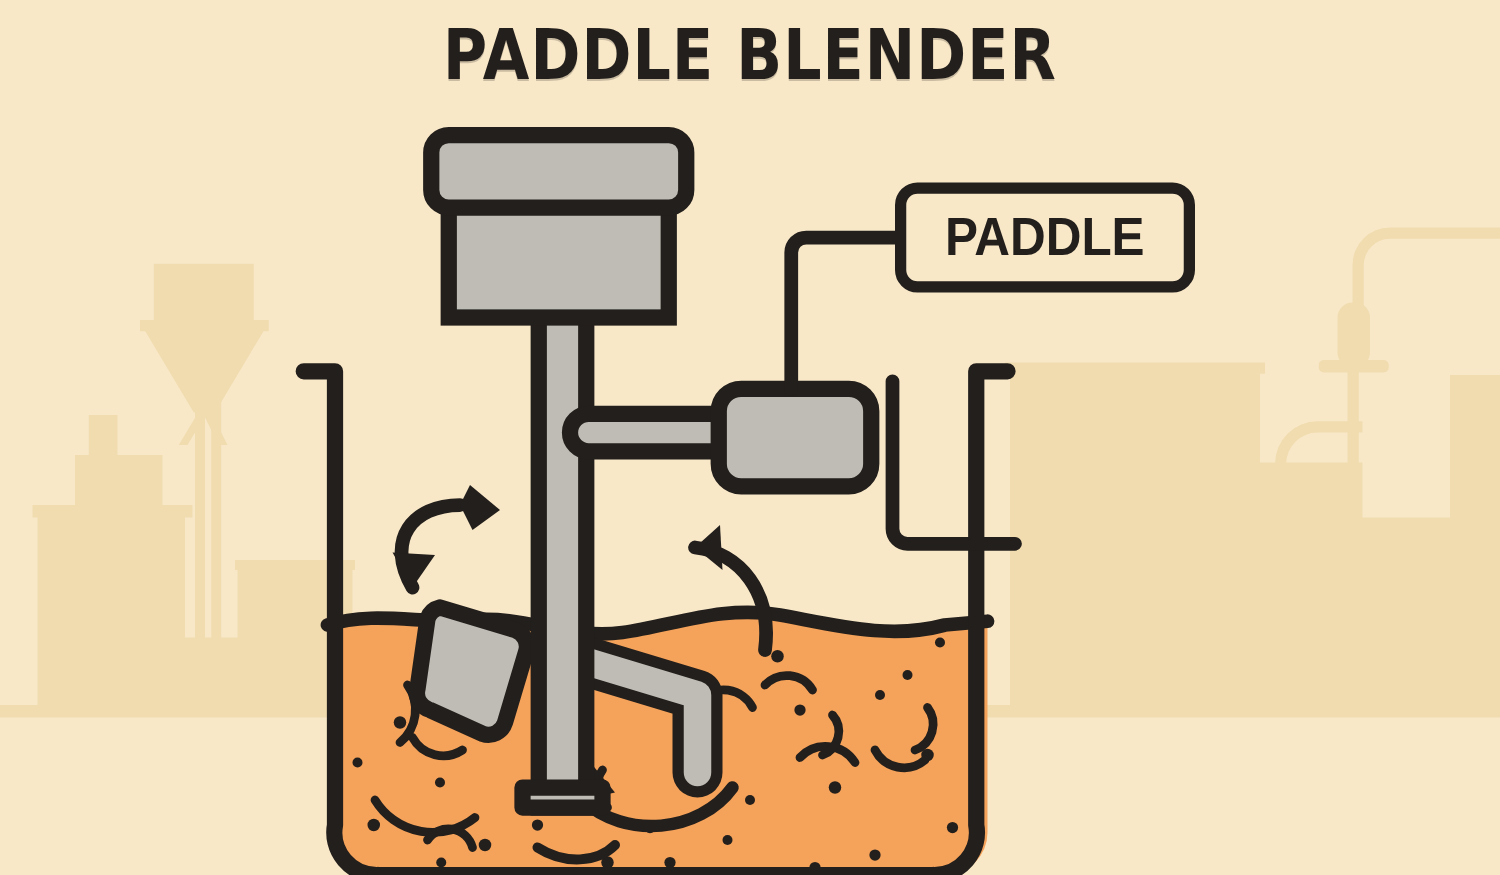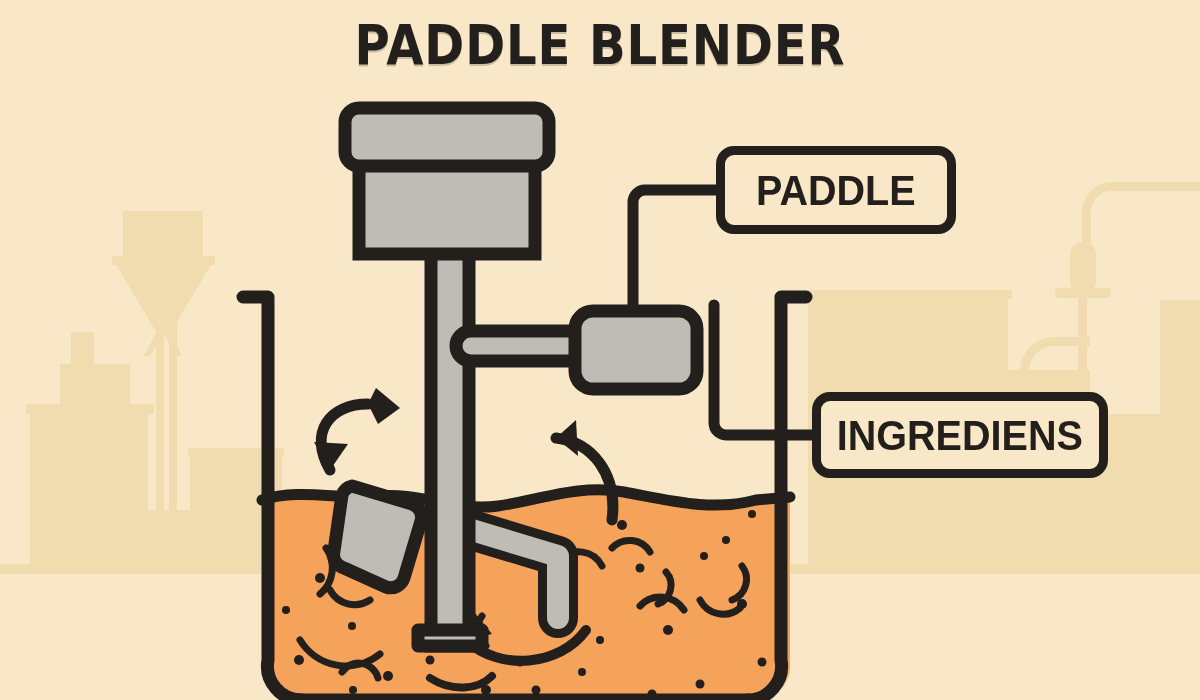--- a/index.html
+++ b/index.html
@@ -248,17 +248,14 @@
     <path d="M716 190 L645 190 a12 12 0 0 0 -12 12 L633 311" fill="none" stroke="#231F1C" stroke-width="11" stroke-linecap="round" stroke-linejoin="round"></path>
     <path d="M812 435 L726 435 a12 12 0 0 1 -12 -12 L714 305" fill="none" stroke="#231F1C" stroke-width="11" stroke-linecap="round" stroke-linejoin="round"></path>
   </svg>
 
   <div class="title">PADDLE BLENDER</div>
 
   <div class="callout" id="callout-paddle">
     <span class="callout-text">PADDLE</span>
   </div>
 
-  <div class="callout" id="callout-ingredients">
-    <span class="callout-text">INGREDIENS</span>
-  </div>
 
 </div>
 
 </body></html>

